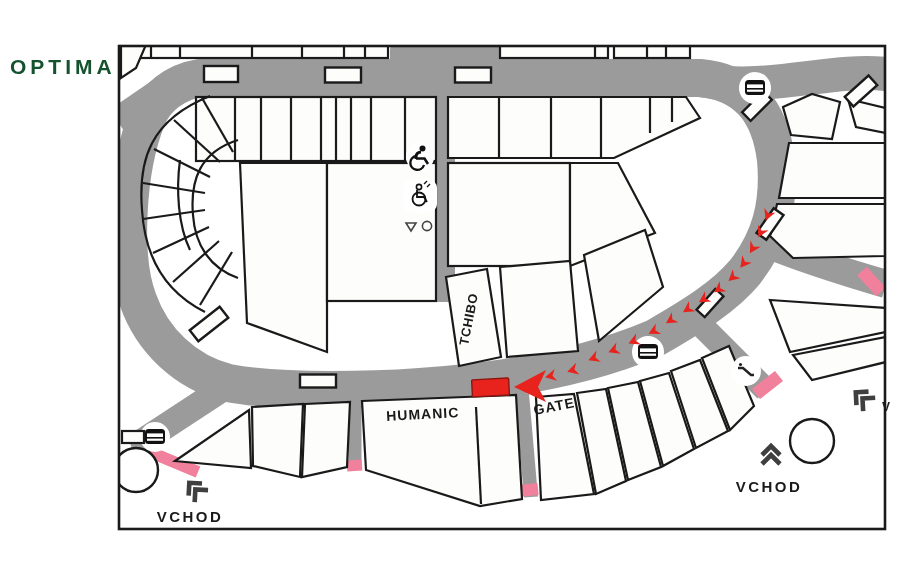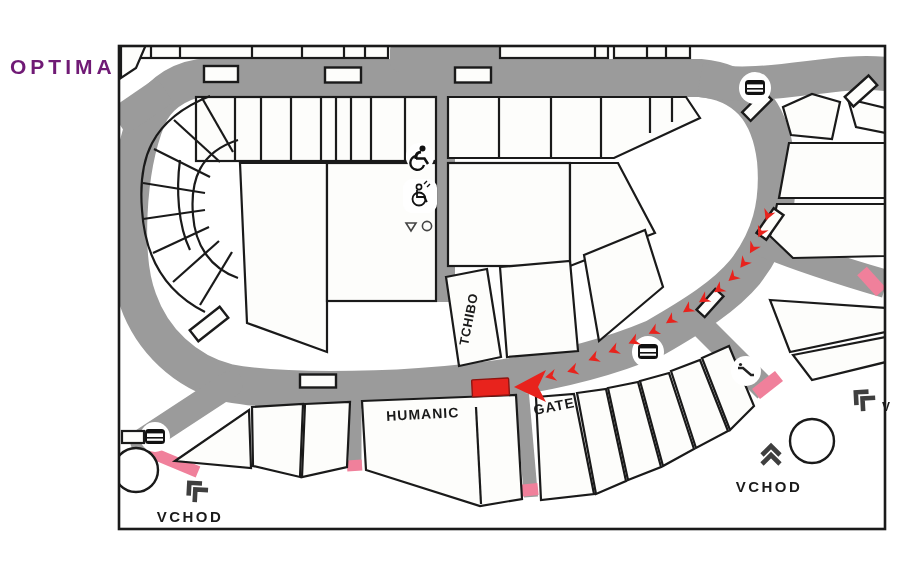--- a/index.html
+++ b/index.html
@@ -1,19 +1,19 @@
 <!DOCTYPE html>
 <html><head>
 <meta charset="utf-8">
 <style>
   html,body{margin:0;padding:0;background:#ffffff;}
   .stage{position:relative;width:900px;height:575px;background:#ffffff;overflow:hidden;
          font-family:"Liberation Sans", sans-serif;}
   .logo{position:absolute;left:10px;top:55px;font-size:21px;font-weight:bold;
-        letter-spacing:4px;color:#701a75;}
+        letter-spacing:4px;color:#14532d;}
   svg text{font-family:"Liberation Sans", sans-serif;font-weight:bold;fill:#1a1a1a;}
   .lbl{font-size:14px;letter-spacing:1px;}
   .lbl-sm{font-size:13px;letter-spacing:0.5px;}
   .vchod{font-size:15px;letter-spacing:2.5px;}
 </style>
 </head>
 <body>
 
 <div class="stage">
   <div class="logo">OPTIMA</div>

